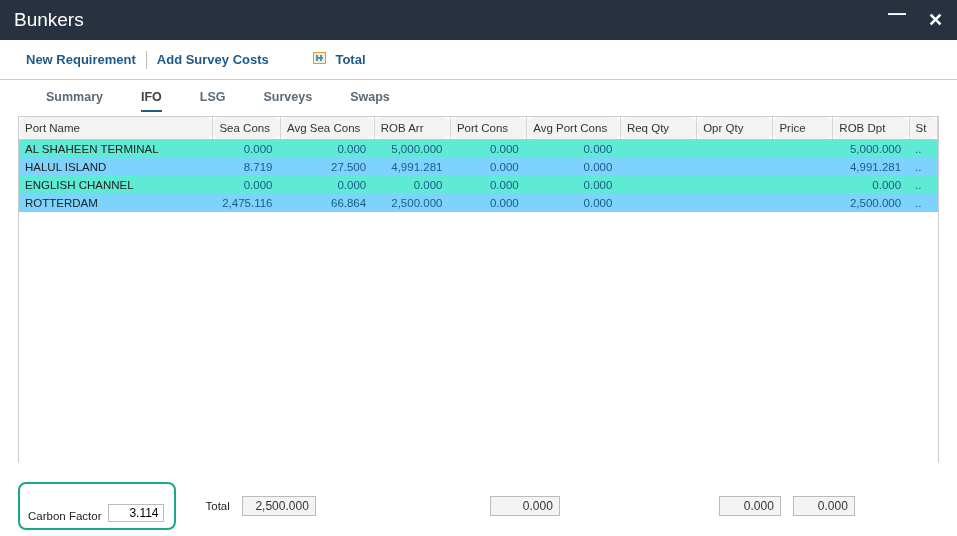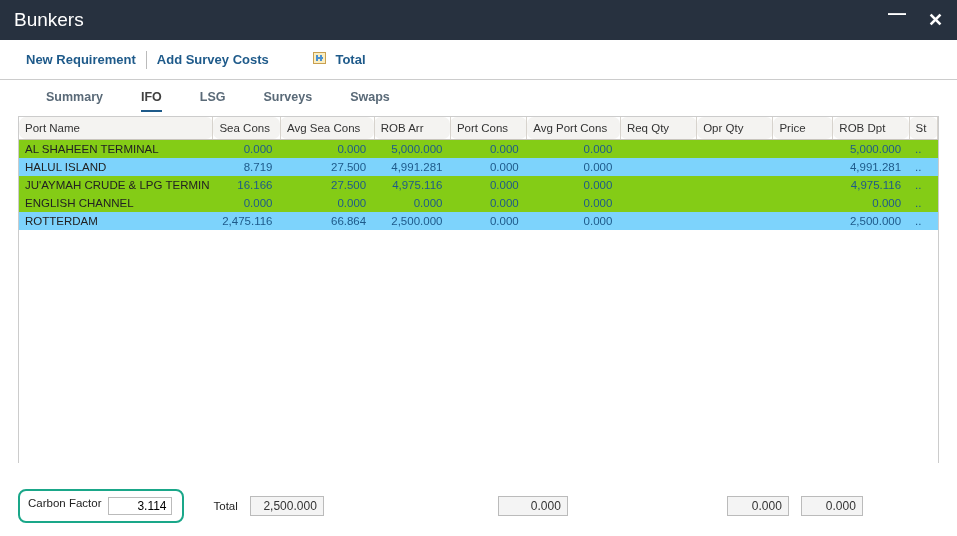--- a/index.html
+++ b/index.html
@@ -74,38 +74,38 @@
     padding:4px 6px; height:22px;
     white-space:nowrap; overflow:hidden;border-radius:7px;
   }
   td {
     font-size:11.5px; padding:3px 6px; height:18px;
     white-space:nowrap; overflow:hidden;
     color:#1e5a8a;
   }
   td.port { color:#222; }
   tr.even td { background:#7dd3fc; }
-  tr.odd td { background:#84cc16; }
+  tr.odd td { background:#5eead4; }
   td.num { text-align:right; padding-right:8px;}
   .footer {
     position:absolute; left:0; right:0; bottom:3px;
     height:70px;
     padding: 16px 18px 0 18px;
     display:flex; align-items:center; gap:12px;
     flex-wrap:nowrap;
     overflow:hidden;
     background:#fff;
   }
   .cf-box {
     border:2px solid #1aa789; border-radius:8px;
-    padding:6px 10px 6px 8px; display:flex; align-items:flex-start; gap:6px;
+    padding:20px 10px 6px 8px; display:flex; align-items:flex-end; gap:6px;
   }
   .cf-box label { font-size:11.5px; color:#222; }
   .cf-box input {
-    width:64px; font-size:12px; text-align:right;
+    width:56px; font-size:12px; text-align:right;
     border:1px solid #bbb; height:18px; padding:0 4px;
   }
   .tot-label { font-size:11.5px; color:#222; margin-left:18px;}
   .tot-field {
     border:1px solid #bbb; background:#f4f4f4; height:20px;
     font-size:12px; text-align:right; padding:0 6px;
     display:inline-flex; align-items:center; justify-content:flex-end;
     color:#333;
   }
   .spacer { flex:0 0 auto; }
@@ -191,33 +191,20 @@
           <td class="num">4,991.281</td>
           <td class="num">0.000</td>
           <td class="num">0.000</td>
           <td class="num"></td>
           <td class="num"></td>
           <td class="num"></td>
           <td class="num">4,991.281</td>
           <td>..</td>
         </tr>
         <tr class="odd">
-          <td class="port">JU'AYMAH CRUDE &amp; LPG TERMIN</td>
-          <td class="num">16.166</td>
-          <td class="num">27.500</td>
-          <td class="num">4,975.116</td>
-          <td class="num">0.000</td>
-          <td class="num">0.000</td>
-          <td class="num"></td>
-          <td class="num"></td>
-          <td class="num"></td>
-          <td class="num">4,975.116</td>
-          <td>..</td>
-        </tr>
-        <tr class="odd">
           <td class="port">ENGLISH CHANNEL</td>
           <td class="num">0.000</td>
           <td class="num">0.000</td>
           <td class="num">0.000</td>
           <td class="num">0.000</td>
           <td class="num">0.000</td>
           <td class="num"></td>
           <td class="num"></td>
           <td class="num"></td>
           <td class="num">0.000</td>

